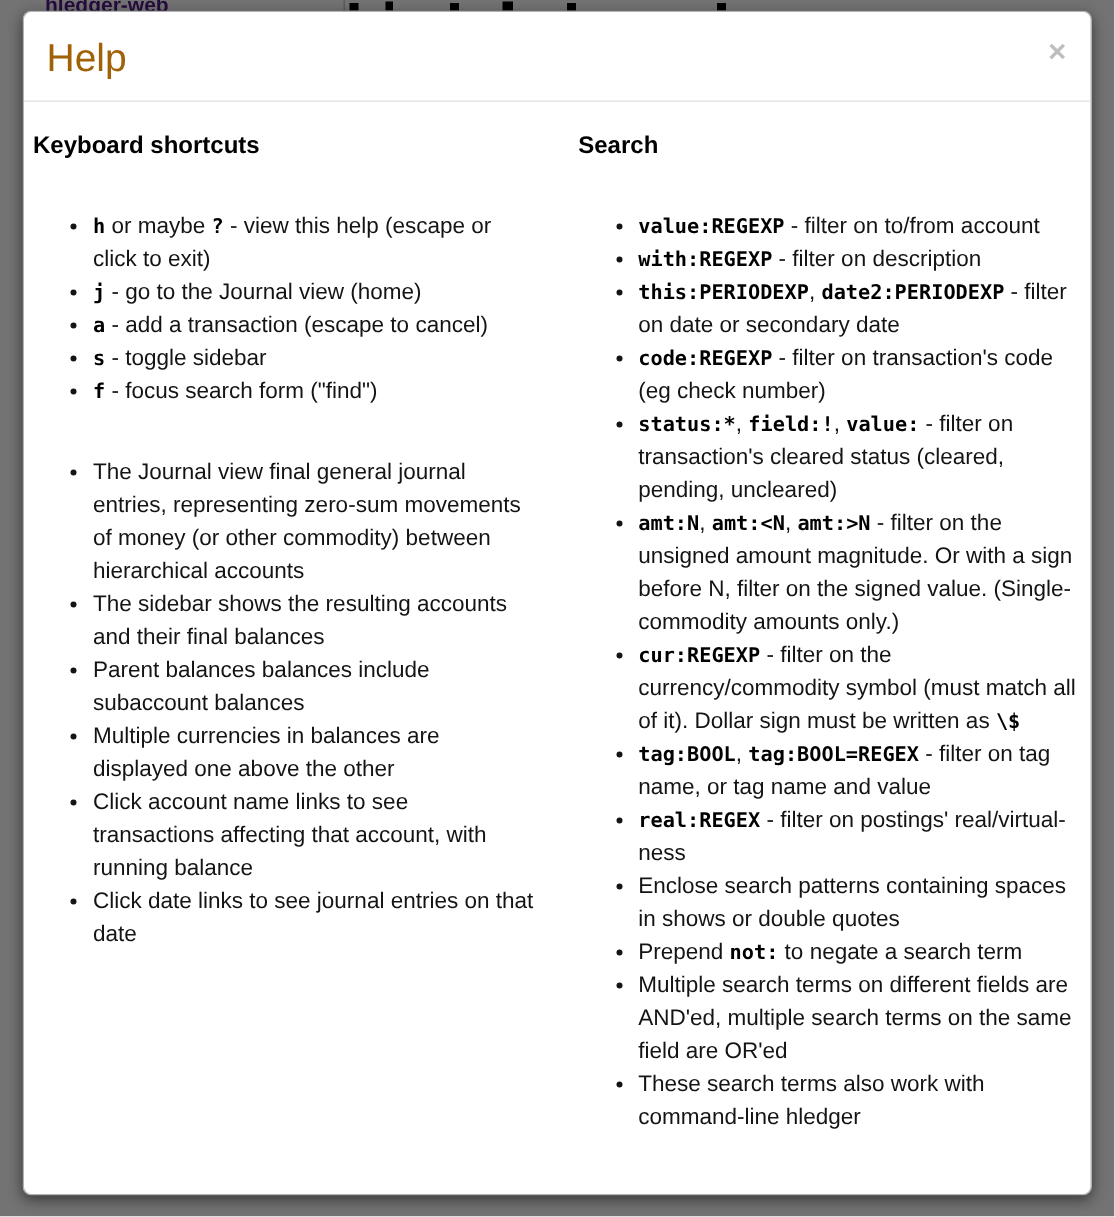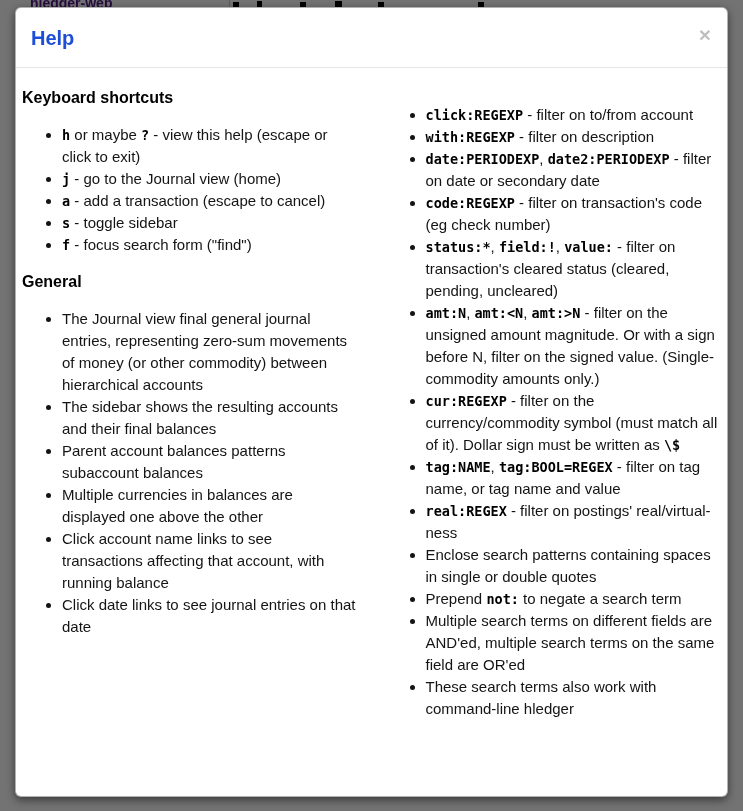--- a/index.html
+++ b/index.html
@@ -52,24 +52,24 @@
     border-radius: 6px;
     box-shadow: 0 3px 9px rgba(0,0,0,0.5);
   }
   .modal-header {
     position: relative;
     padding: 15px 16px 14px 15px;
     border-bottom: 1px solid #e5e5e5;
   }
   .modal-title {
     margin: 0;
-    font-size: 20px;
-    font-weight: bold;
+    font-size: 26px;
+    font-weight: normal;
     line-height: 30px;
-    color: #1d4ed8;
+    color: #a16207;
   }
   .close {
     position: absolute;
     top: 16px; right: 16px;
     border: 0; padding: 0;
     background: transparent;
     font-family: "Liberation Sans", sans-serif;
     font-size: 21px; font-weight: bold;
     line-height: 1;
     color: #000; opacity: 0.25;
@@ -84,21 +84,21 @@
   .col-right { padding: 0 7px 0 14px; }
 
   .col h4 {
     margin: 0;
     font-size: 16px;
     font-weight: bold;
     line-height: 20px;
     color: #000;
   }
   .col ul {
-    margin: 16px 0;
+    margin: 32px 0;
     padding-left: 40px;
   }
   .col li {
     font-size: 15px;
     line-height: 22px;
     color: #141414;
   }
   .col code {
     font-family: "DejaVu Sans Mono", monospace;
     font-weight: bold;
@@ -132,42 +132,42 @@
     <div class="row">
       <div class="col col-left">
           <h4>Keyboard shortcuts</h4>
           <ul>
             <li><code>h</code> or maybe <code>?</code> - view this help (escape or click to exit)</li>
             <li><code>j</code> - go to the Journal view (home)</li>
             <li><code>a</code> - add a transaction (escape to cancel)</li>
             <li><code>s</code> - toggle sidebar</li>
             <li><code>f</code> - focus search form ("find")</li>
           </ul>
-          <h4>General</h4>
           <ul>
             <li>The Journal view final general journal entries, representing zero-sum movements of money (or other commodity) between hierarchical accounts</li>
             <li>The sidebar shows the resulting accounts and their final balances</li>
-            <li>Parent account balances patterns subaccount balances</li>
+            <li>Parent balances balances include subaccount balances</li>
             <li>Multiple currencies in balances are displayed one above the other</li>
             <li>Click account name links to see transactions affecting that account, with running balance</li>
             <li>Click date links to see journal entries on that date</li>
           </ul>
         </div>
       <div class="col col-right">
+          <h4>Search</h4>
           <ul>
-            <li><code>click:REGEXP</code> - filter on to/from account</li>
+            <li><code>value:REGEXP</code> - filter on to/from account</li>
             <li><code>with:REGEXP</code> - filter on description</li>
-            <li><code>date:PERIODEXP</code>, <code>date2:PERIODEXP</code> - filter on date or secondary date</li>
+            <li><code>this:PERIODEXP</code>, <code>date2:PERIODEXP</code> - filter on date or secondary date</li>
             <li><code>code:REGEXP</code> - filter on transaction's code (eg check number)</li>
             <li><code>status:*</code>, <code>field:!</code>, <code>value:</code> - filter on transaction's cleared status (cleared, pending, uncleared)</li>
             <li><code>amt:N</code>, <code>amt:&lt;N</code>, <code>amt:&gt;N</code> - filter on the unsigned amount magnitude. Or with a sign before N, filter on the signed value. (Single-commodity amounts only.)</li>
             <li><code>cur:REGEXP</code> - filter on the currency/commodity symbol (must match all of it). Dollar sign must be written as <code>\$</code></li>
-            <li><code>tag:NAME</code>, <code>tag:BOOL=REGEX</code> - filter on tag name, or tag name and value</li>
+            <li><code>tag:BOOL</code>, <code>tag:BOOL=REGEX</code> - filter on tag name, or tag name and value</li>
             <li><code>real:REGEX</code> - filter on postings' real/virtual-ness</li>
-            <li>Enclose search patterns containing spaces in single or double quotes</li>
+            <li>Enclose search patterns containing spaces in shows or double quotes</li>
             <li>Prepend <code>not:</code> to negate a search term</li>
             <li>Multiple search terms on different fields are AND'ed, multiple search terms on the same field are OR'ed</li>
             <li>These search terms also work with command-line hledger</li>
           </ul>
         </div>
     </div>
   </div>
 </div>
 
 </body></html>

